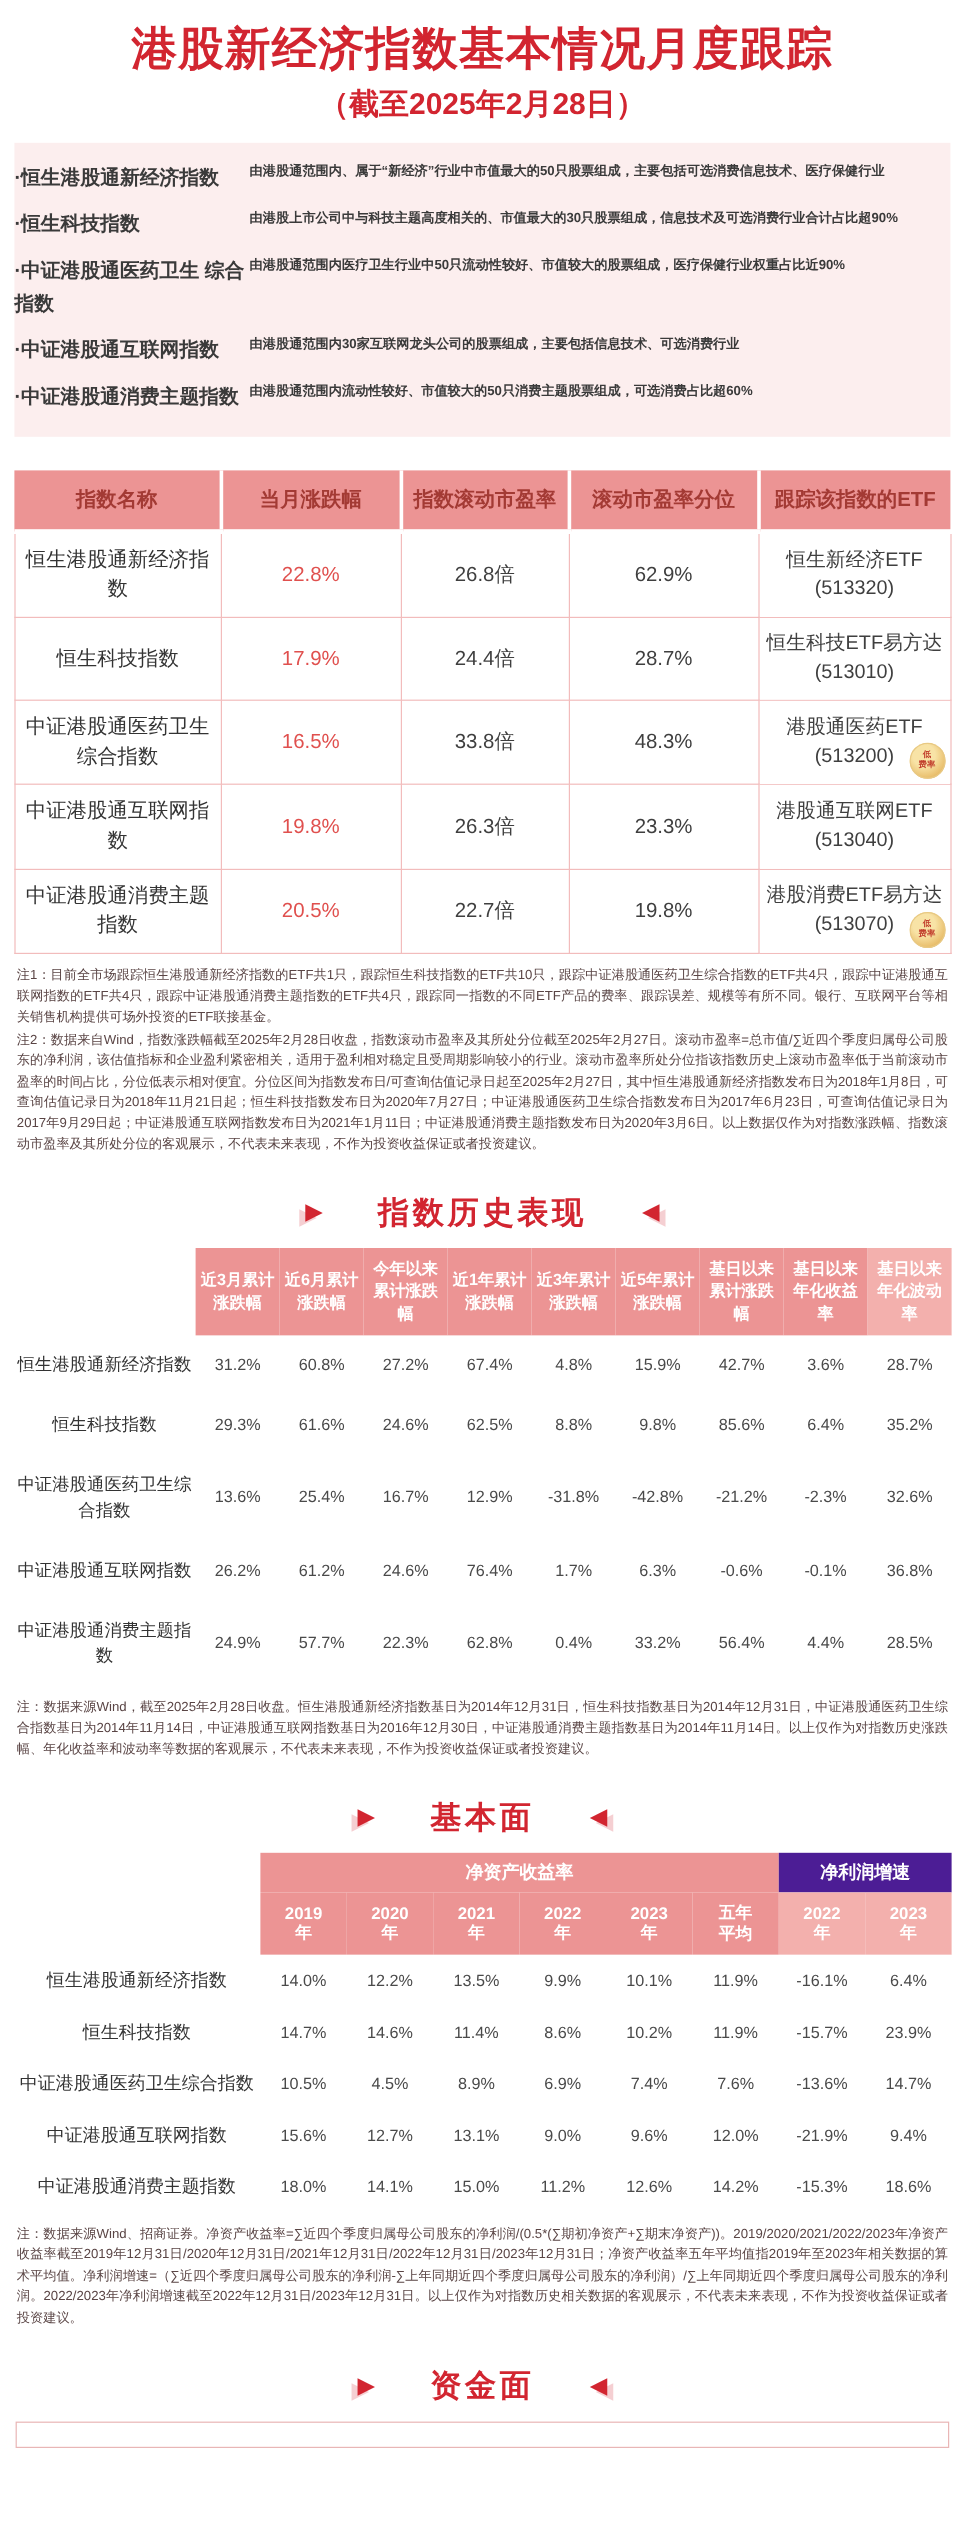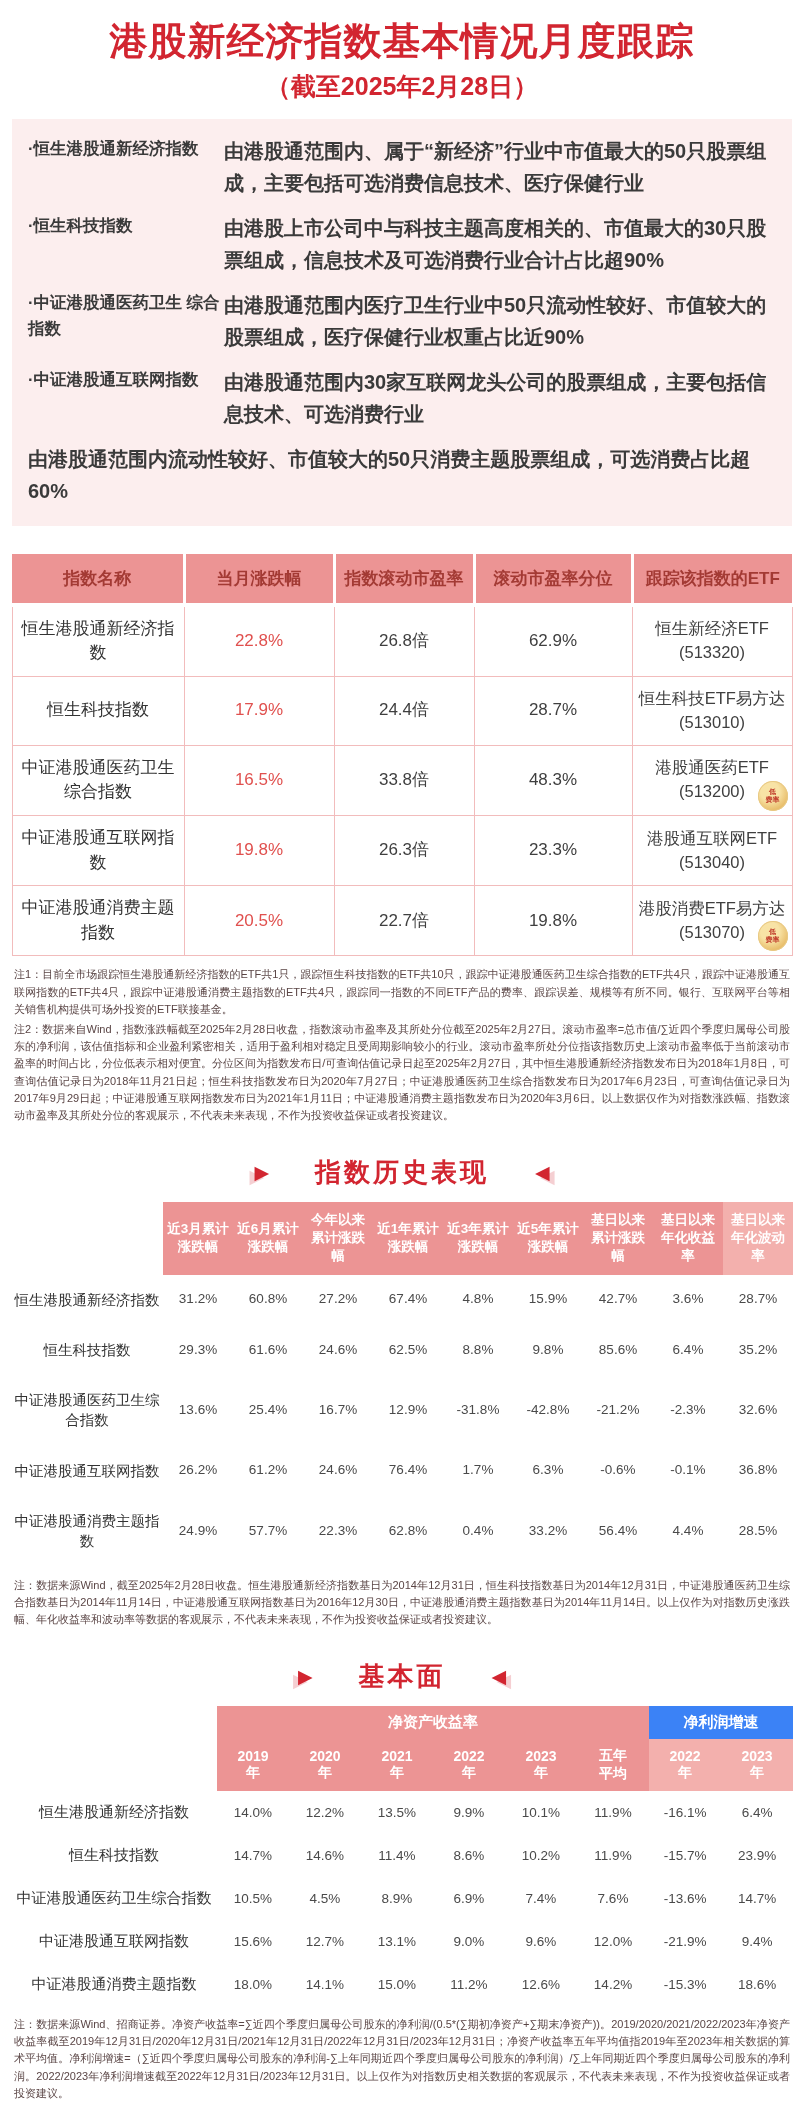--- a/index.html
+++ b/index.html
@@ -4,24 +4,24 @@
 <style>
   html,body{margin:0;padding:0;background:#fff;}
   body{width:804px;font-family:"Liberation Sans","DejaVu Sans",sans-serif;color:#333;}
   .page{width:804px;}
 
   
   .main-title{margin-top:18px;text-align:center;color:#d22530;font-size:38px;font-weight:bold;letter-spacing:1px;line-height:1.25;}
   .sub-title{text-align:center;color:#d22530;font-size:25px;font-weight:bold;margin-top:4px;}
 
   
-  .desc-panel{background:#fceeee;margin:16px 12px 0 12px;padding:16px 16px 6px 16px;}
+  .desc-panel{background:#fceeee;margin:16px 12px 0 12px;padding:16px 16px 6px 0;}
   .desc-row{display:flex;margin-bottom:13px;line-height:1.6;}
   .desc-name{flex:none;width:196px;font-size:16.5px;font-weight:bold;color:#3a3a3a;}
-  .desc-text{flex:1;font-size:20px;font-weight:bold;color:#3a3a3a;}
+  .desc-text{flex:1;font-size:11px;font-weight:bold;color:#3a3a3a;}
 
   
   table{border-collapse:collapse;}
   .tbl1{width:780px;margin:28px auto 0;table-layout:fixed;}
   .tbl1 th{background:#ec9494;color:#a33a34;font-size:17px;font-weight:bold;padding:13px 4px;border-right:3px solid #fff;border-bottom:4px solid #fff;}
   .tbl1 th:last-child{border-right:none;}
   .tbl1 td{border:1px solid #f2bcbc;background:#fff;text-align:center;font-size:17px;color:#3f3f3f;padding:10px 4px;line-height:1.45;}
   .tbl1 td.chg{color:#e0504e;}
   .tbl1 td.name{font-size:17px;color:#333;}
   .tbl1 td.etf{position:relative;font-size:16.5px;}
@@ -45,21 +45,21 @@
   .tbl2 th{background:#ec9494;color:#fff;font-size:13.5px;font-weight:bold;padding:9px 2px;line-height:1.35;vertical-align:middle;}
   .tbl2 th.blank{background:#fff;}
   .tbl2 th.hl{background:#f3b0ad;}
   .tbl2 td{background:#fff;text-align:center;font-size:13.5px;color:#4a4a4a;padding:15px 2px;line-height:1.4;}
   .tbl2 td.name{font-size:14.5px;color:#333;}
 
   
   .tbl3{width:782px;margin:6px auto 0;table-layout:fixed;}
   .tbl3 th{color:#fff;font-weight:bold;vertical-align:middle;}
   .tbl3 .grp{background:#ec9494;font-size:15px;padding:7px 2px;}
-  .tbl3 .grp2{background:#3b82f6;}
+  .tbl3 .grp2{background:#4c1d95;}
   .tbl3 .yr{background:#ec9494;font-size:14px;padding:8px 16px;}
   .tbl3 .yr2{background:#f3b0ad;}
   .tbl3 .blank{background:#fff;}
   .tbl3 td{background:#fff;text-align:center;font-size:13.5px;color:#4a4a4a;padding:12px 2px;}
   .tbl3 td.name{font-size:15px;color:#333;}
 
   
   .chart-box{width:778px;margin:6px auto 0;border:1px solid #e9b6b6;box-sizing:border-box;padding:12px 0 8px 0;}
 </style>
 </head>
@@ -81,20 +81,21 @@
       </div>
       <div class="desc-row">
         <div class="desc-name">·中证港股通医药卫生 综合指数</div>
         <div class="desc-text">由港股通范围内医疗卫生行业中50只流动性较好、市值较大的股票组成，医疗保健行业权重占比近90%</div>
       </div>
       <div class="desc-row">
         <div class="desc-name">·中证港股通互联网指数</div>
         <div class="desc-text">由港股通范围内30家互联网龙头公司的股票组成，主要包括信息技术、可选消费行业</div>
       </div>
       <div class="desc-row">
+        <div class="desc-name">·中证港股通消费主题指数</div>
         <div class="desc-text">由港股通范围内流动性较好、市值较大的50只消费主题股票组成，可选消费占比超60%</div>
       </div>
     </div>
 
   <table class="tbl1">
     <colgroup>
         <col style="width:172px">
         <col style="width:150px">
         <col style="width:140px">
         <col style="width:158px">

